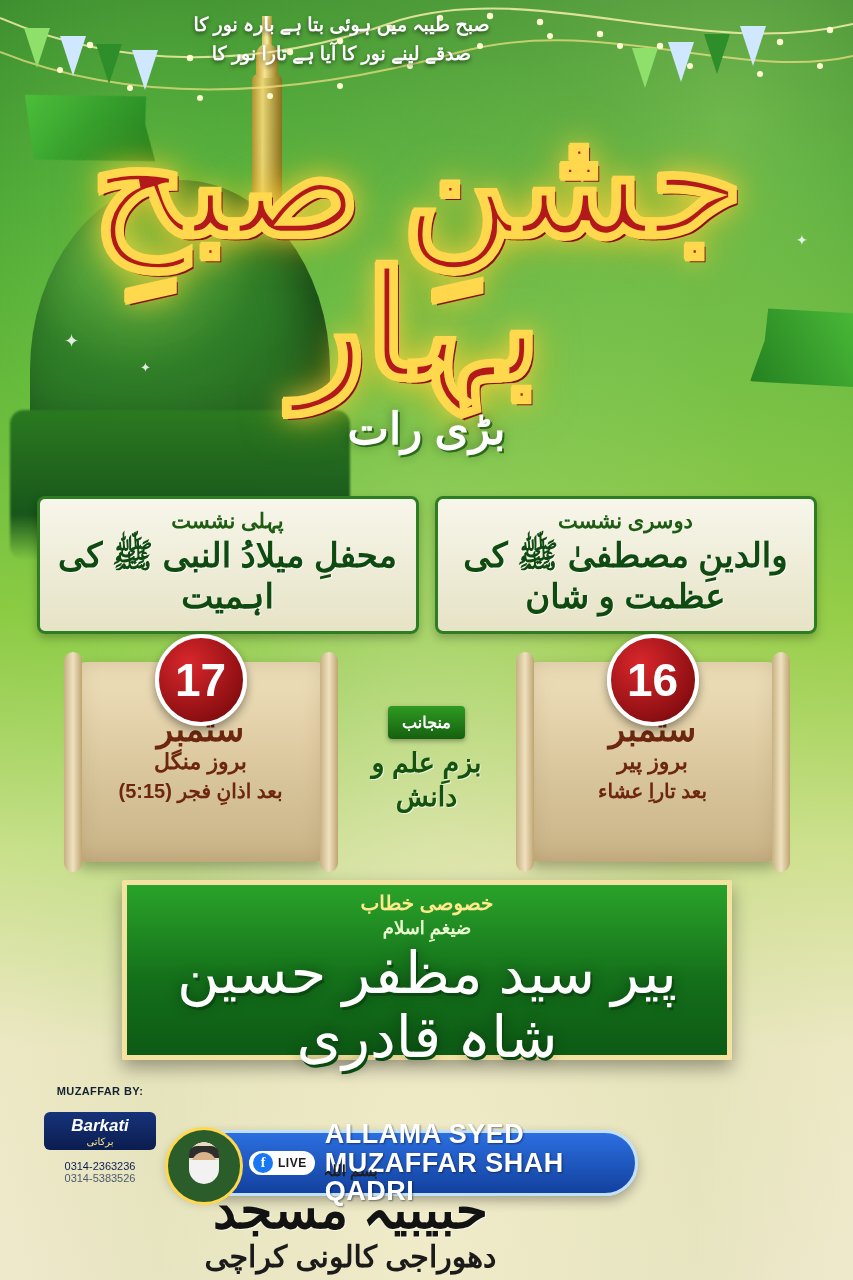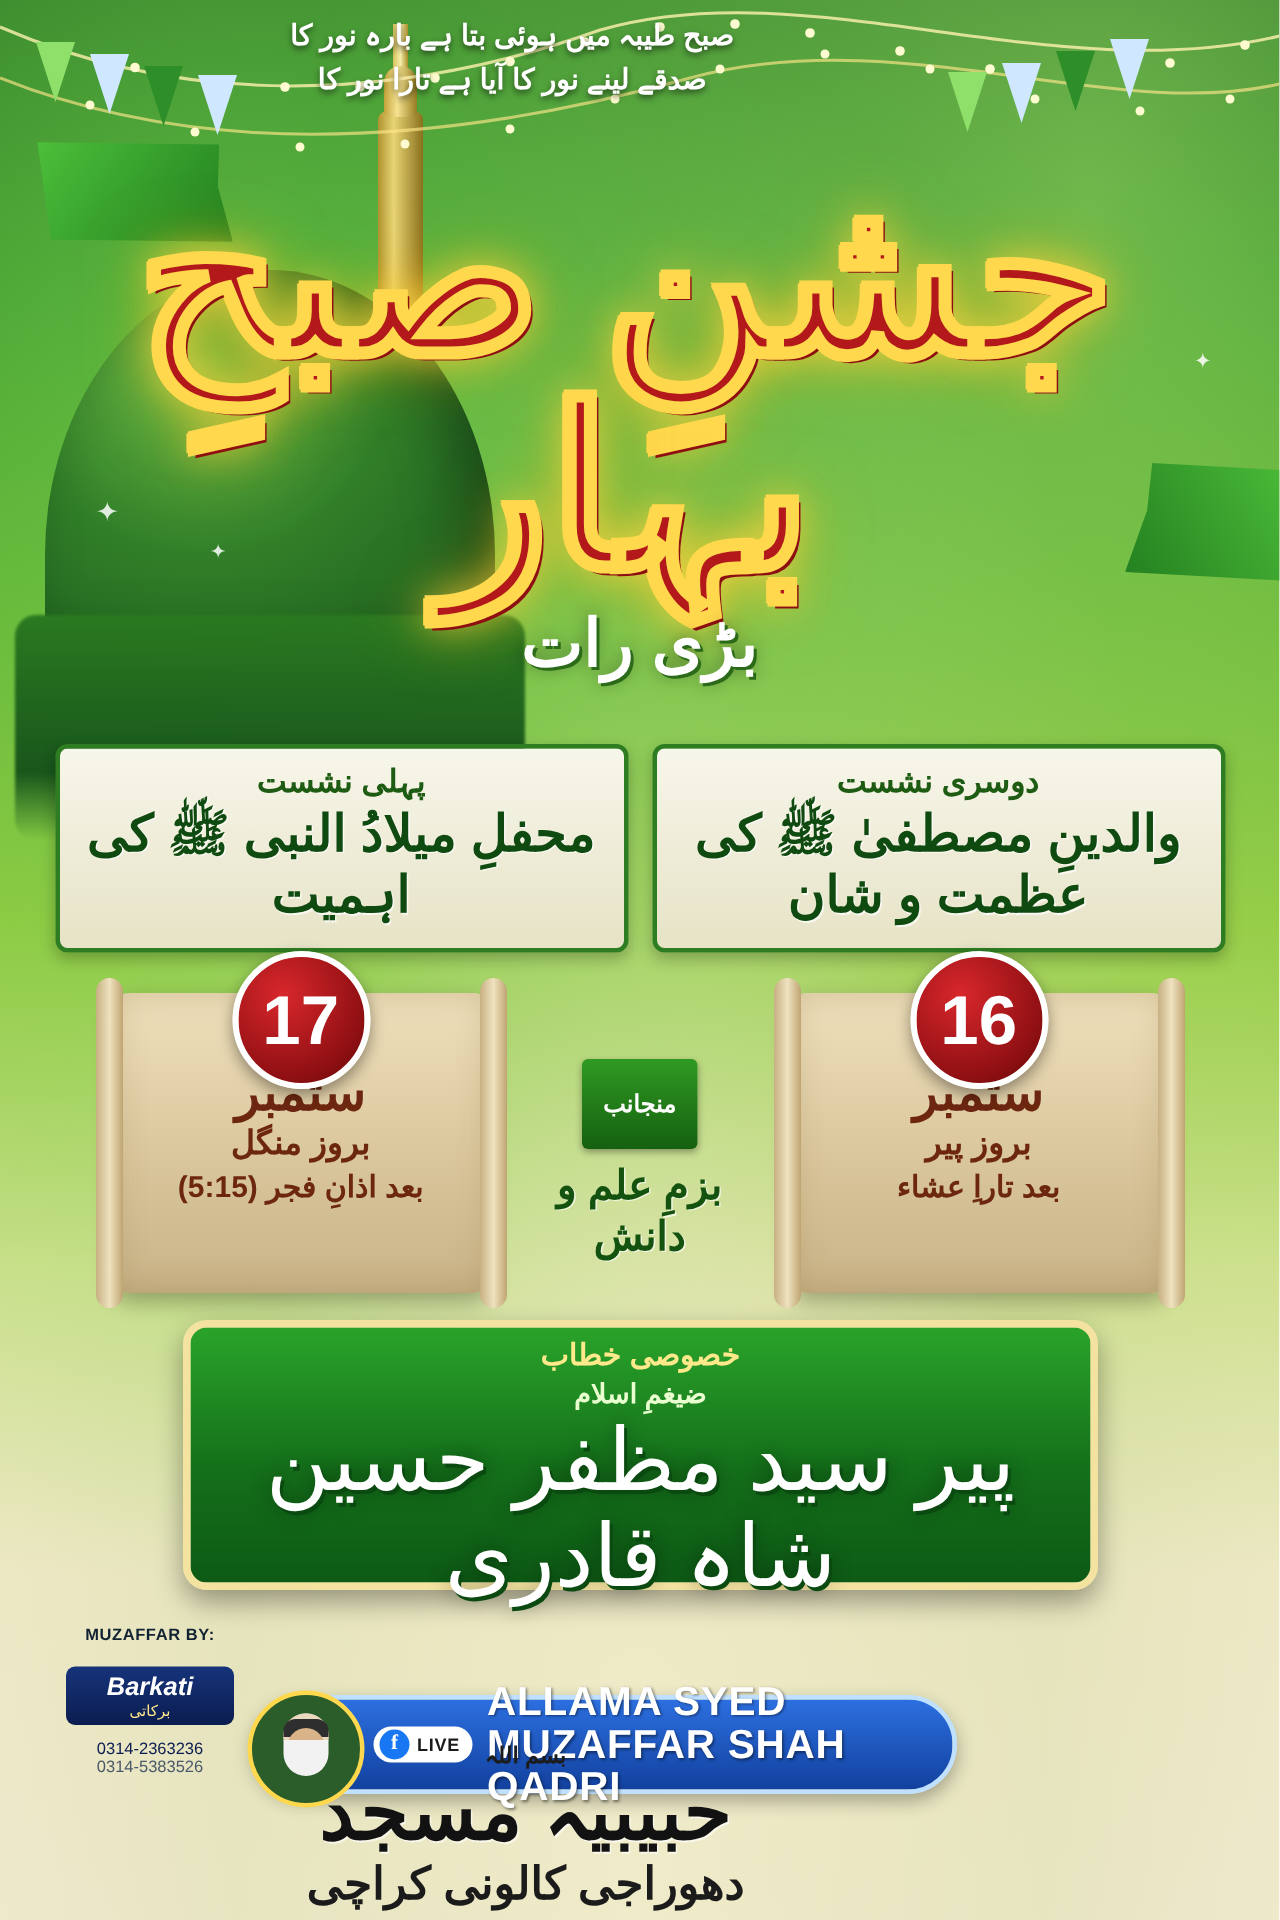--- a/index.html
+++ b/index.html
@@ -160,34 +160,34 @@
     box-shadow: 0 4px 10px rgba(0,0,0,.4);
     color:#fff; font-size:46px; font-weight:700;
     display:flex; align-items:center; justify-content:center;
     z-index: 3;
   }
   .mid-note {
     width: 150px; margin-top: 78px; text-align:center; direction: rtl;
   }
   .mid-note .tag {
     display:inline-block; background: linear-gradient(180deg,#2f9a22,#15600f);
-    color:#fff; font-size:16px; font-weight:700; padding:20px 14px; border-radius:4px;
+    color:#fff; font-size:16px; font-weight:700; padding:7px 14px; border-radius:4px;
     box-shadow: 0 2px 5px rgba(0,0,0,.35);
   }
   .mid-note .mid-text {
     margin-top:8px; font-size: 27px; font-weight:700; color:#13530f;
     text-shadow: 1px 1px 0 rgba(255,255,255,.65); line-height:1.25;
   }
 
   
   .speaker-panel {
     position:absolute; top: 880px; left: 122px; width: 610px; height: 180px;
     background: linear-gradient(180deg,#2aa32a,#14701a 55%, #0d5a15 100%);
     border: 5px solid #f3e2a0;
-    border-radius: 16px;
+    border-radius: 2px;
     box-shadow: 0 8px 18px rgba(0,0,0,.35);
     text-align:center; direction: rtl;
     padding-top: 6px;
   }
   .speaker-panel .sp-top { font-size: 20px; color:#ffe98a; font-weight:700; }
   .speaker-panel .sp-small { font-size: 18px; color:#eaffd0; font-weight:700; margin-top:2px;}
   .speaker-panel .sp-name {
     font-size: 58px; font-weight:400; color:#ffffff; line-height:1.1;
     text-shadow: 2px 3px 0 #0a4a10, 0 0 14px rgba(0,0,0,.4);
     margin-top: 2px;

